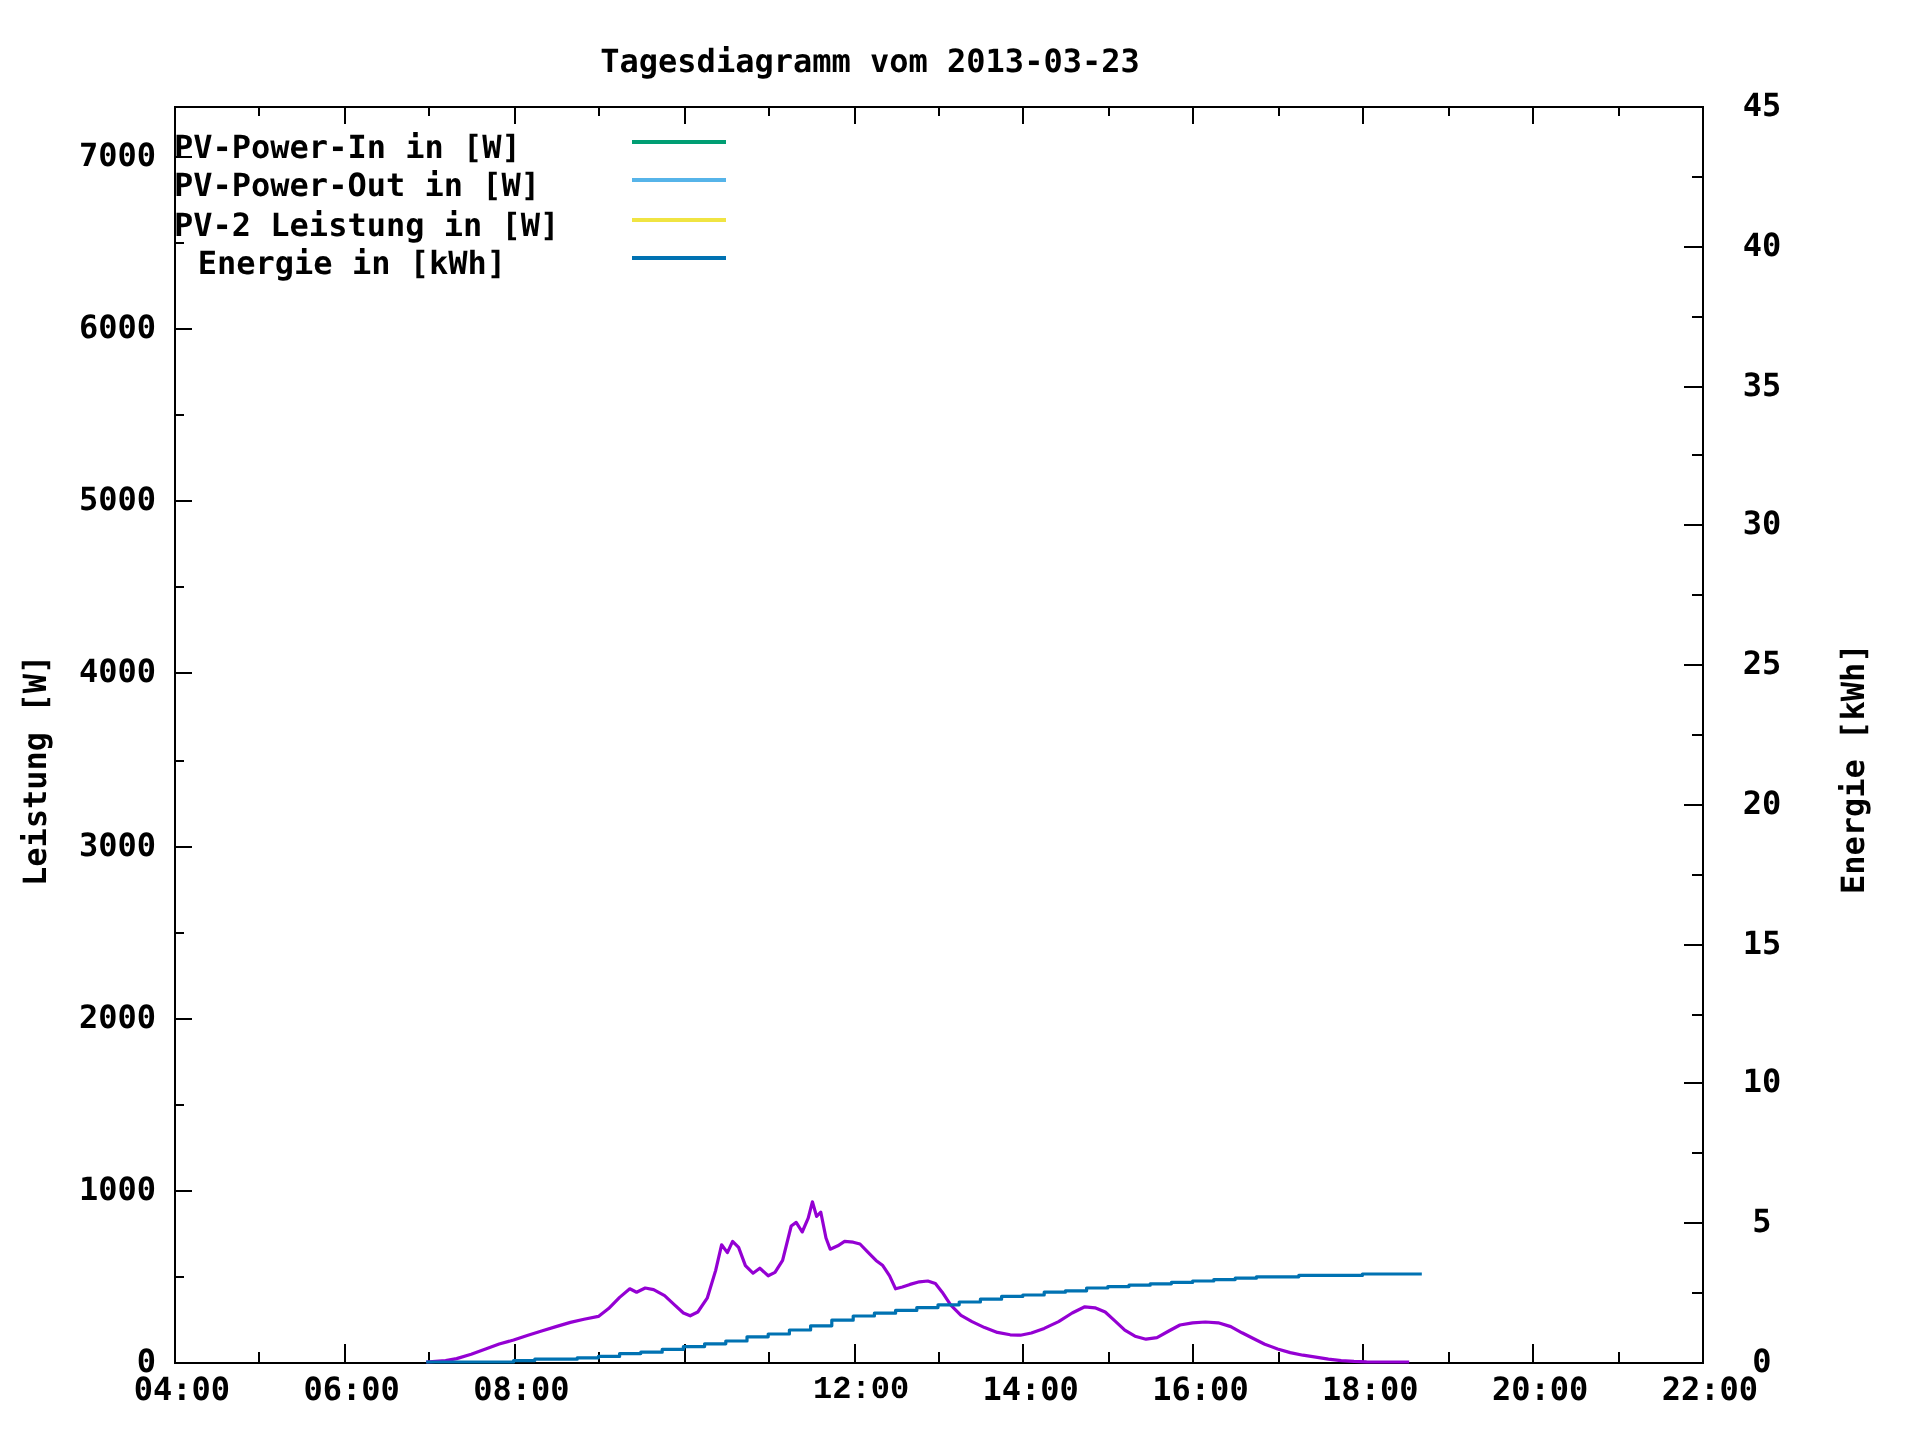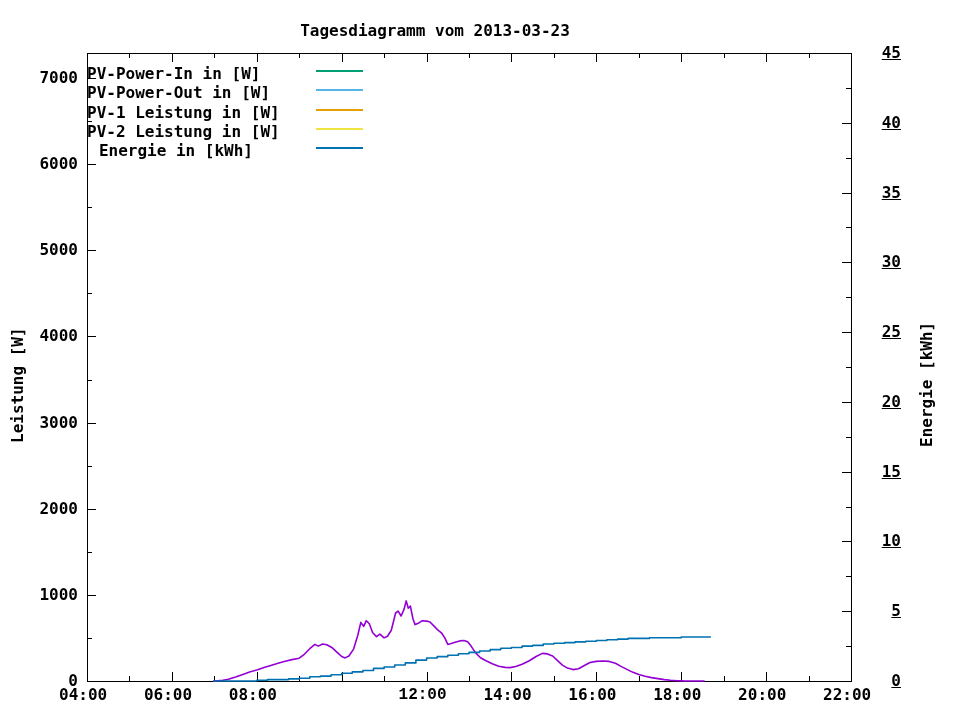--- a/index.html
+++ b/index.html
@@ -8,22 +8,22 @@
     font-family:"DejaVu Sans Mono","Liberation Mono",monospace;
     font-weight:bold;font-size:16px;color:#000;
   }
   #plot-svg{position:absolute;left:0;top:0;}
   .chart-title{position:absolute;top:21px;left:435px;transform:translateX(-50%);white-space:nowrap;}
   .y-label{position:absolute;left:0;top:0;white-space:nowrap;transform-origin:0 0;}
   #y-left-label{transform:translate(8px,443px) rotate(-90deg);}
   #y-right-label{transform:translate(917px,447px) rotate(-90deg);}
   .tick-label{position:absolute;white-space:nowrap;line-height:14px;}
   .tick-label.left{text-align:right;width:40px;}
-  .tick-label.right{text-align:right;width:40px;text-decoration:underline;}
-  .tick-label.bottom{text-align:left;width:56px;}
+  .tick-label.right{text-align:center;width:40px;}
+  .tick-label.bottom{text-align:right;width:56px;}
   .legend{position:absolute;left:87px;top:62px;}
   .legend-row{position:relative;width:278px;height:19.3px;}
   .legend-label{position:absolute;left:0;top:2px;width:166px;text-align:right;white-space:nowrap;}
   .legend-swatch{position:absolute;left:229px;top:8px;width:47px;height:2px;}
 </style>
 </head>
 <body>
 
 <div id="chart-root">
   <div class="chart-title">Tagesdiagramm vom 2013-03-23</div>
@@ -109,24 +109,20 @@
   <div class="legend" id="legend">
       <div class="legend-row">
         <span class="legend-label">PV-Power-In in [W]</span>
         <span class="legend-swatch" style="background: rgb(0, 158, 115);"></span>
       </div>
       <div class="legend-row">
         <span class="legend-label">PV-Power-Out in [W]</span>
         <span class="legend-swatch" style="background: rgb(86, 180, 233);"></span>
       </div>
       <div class="legend-row">
-        <span class="legend-label">PV-1 Leistung in [W]</span>
-        <span class="legend-swatch" style="background: rgb(230, 159, 0);"></span>
-      </div>
-      <div class="legend-row">
         <span class="legend-label">PV-2 Leistung in [W]</span>
         <span class="legend-swatch" style="background: rgb(240, 228, 66);"></span>
       </div>
       <div class="legend-row">
         <span class="legend-label">Energie in [kWh]</span>
         <span class="legend-swatch" style="background: rgb(0, 114, 178);"></span>
       </div>
     </div>
 <div class="tick-label bottom" style="left: 59px; top: 688px;">04:00</div>
     <div class="tick-label bottom" style="left: 143.889px; top: 688px;">06:00</div>

